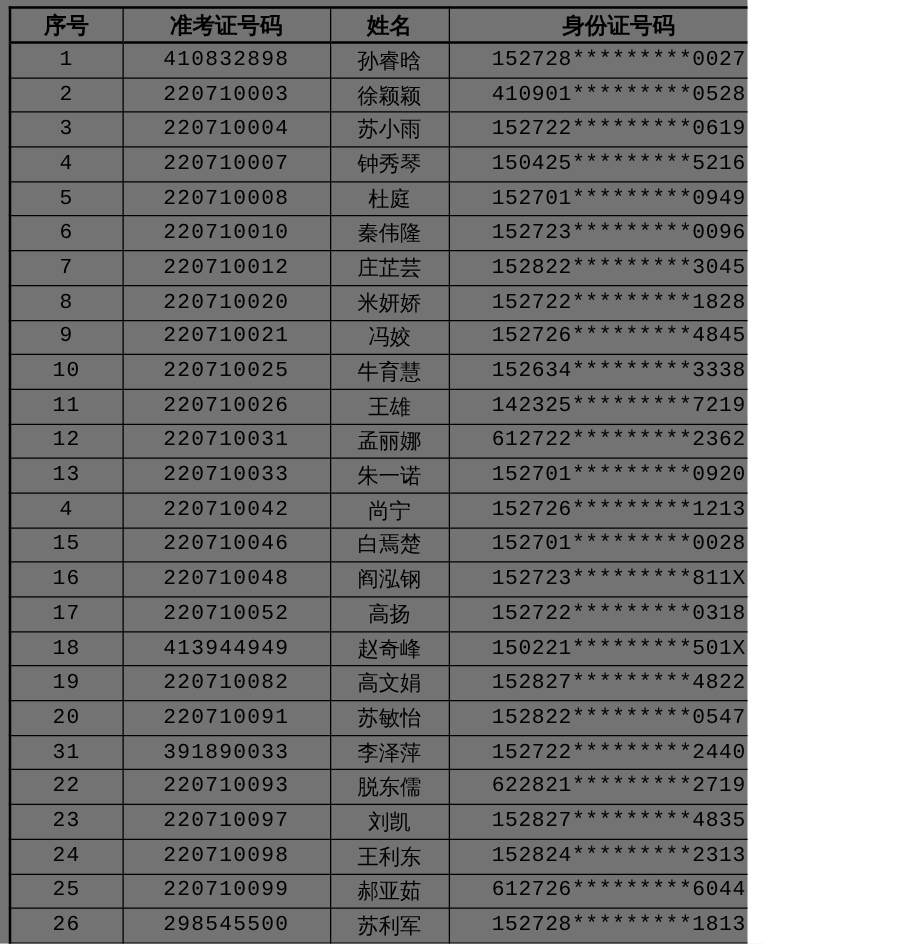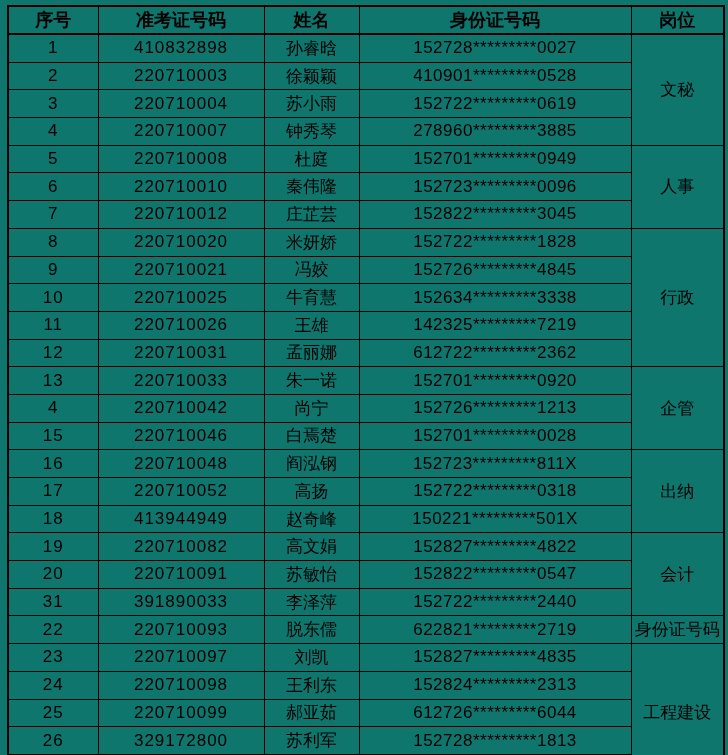--- a/index.html
+++ b/index.html
@@ -2,25 +2,25 @@
 <html><head>
 <meta charset="utf-8">
 <style>
   html, body {
     margin: 0;
     padding: 0;
     background: #ffffff;
   }
   #page {
     position: relative;
-    width: 728px;
+    width: 598px;
     height: 755px;
-    background: #0f766e;
+    background: #737373;
     overflow: hidden;
-    font-family: Liberation Sans, sans-serif;
+    font-family: Liberation Mono, monospace;
     color: #000000;
   }
   table.roster {
     position: absolute;
     left: 7px;
     top: 5px;
     width: 716px;
     border-collapse: collapse;
     table-layout: fixed;
     border: 2px solid #000000;
@@ -100,21 +100,21 @@
         <tr>
           <td class="num-cell">3</td>
           <td class="num-cell">220710004</td>
           <td>苏小雨</td>
           <td class="id-cell">152722*********0619</td>
         </tr>
         <tr>
           <td class="num-cell">4</td>
           <td class="num-cell">220710007</td>
           <td>钟秀琴</td>
-          <td class="id-cell">278960*********3885</td>
+          <td class="id-cell">150425*********5216</td>
         </tr>
         <tr>
           <td class="num-cell">5</td>
           <td class="num-cell">220710008</td>
           <td>杜庭</td>
           <td class="id-cell">152701*********0949</td>
           <td class="pos-cell" rowspan="3">人事</td>
         </tr>
         <tr>
           <td class="num-cell">6</td>
@@ -237,21 +237,21 @@
           <td class="id-cell">152824*********2313</td>
         </tr>
         <tr>
           <td class="num-cell">25</td>
           <td class="num-cell">220710099</td>
           <td>郝亚茹</td>
           <td class="id-cell">612726*********6044</td>
         </tr>
         <tr>
           <td class="num-cell">26</td>
-          <td class="num-cell">329172800</td>
+          <td class="num-cell">298545500</td>
           <td>苏利军</td>
           <td class="id-cell">152728*********1813</td>
         </tr>
         <tr>
           <td class="num-cell">27</td>
           <td class="num-cell">220710101</td>
           <td>姬茂森</td>
           <td class="id-cell">612723*********7218</td>
         </tr>
       </tbody>

